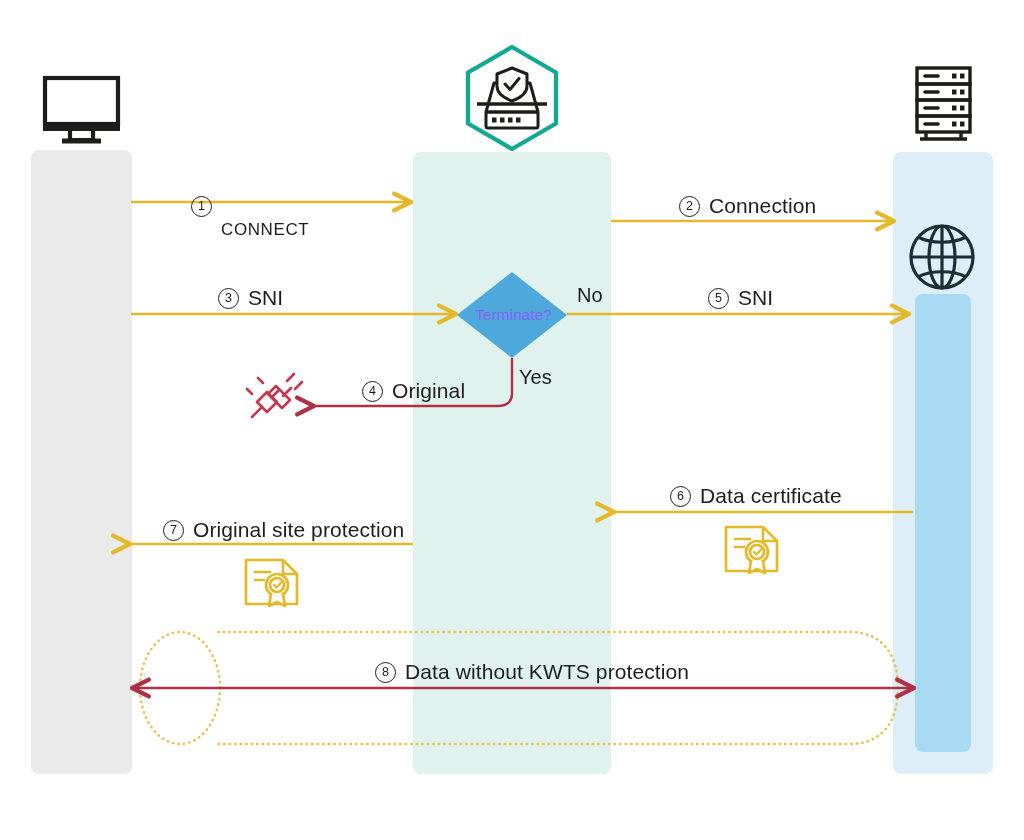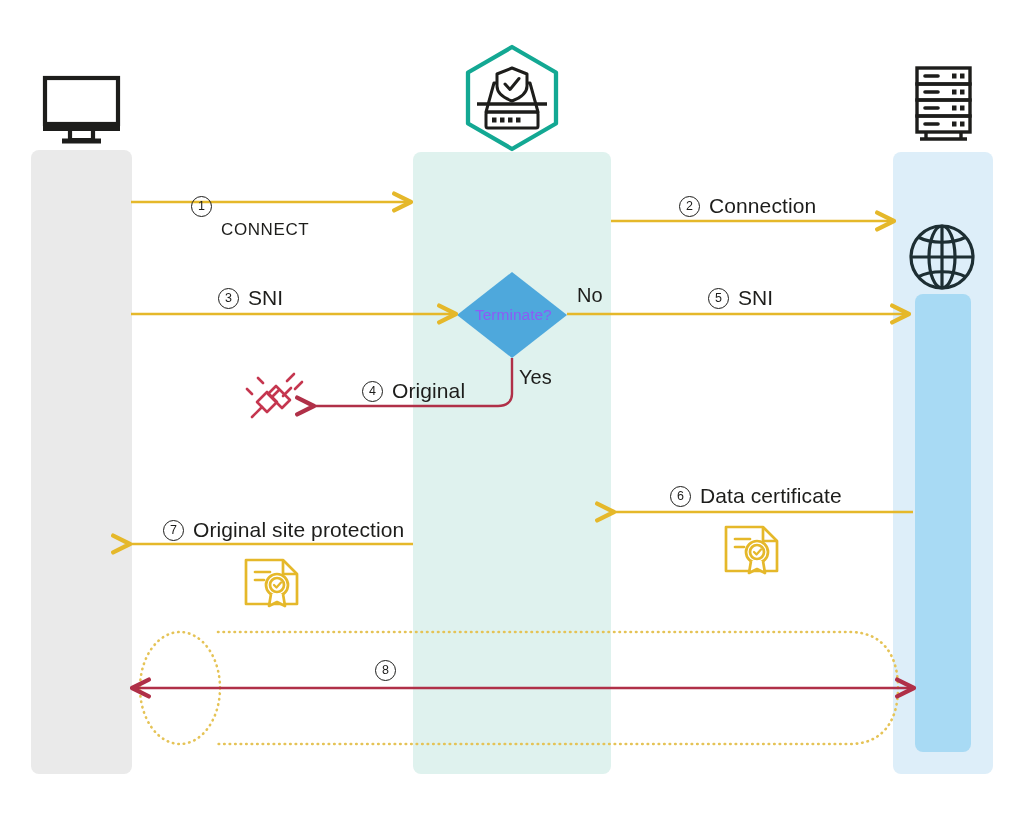--- a/index.html
+++ b/index.html
@@ -269,20 +269,21 @@
     <span class="txt">Data certificate</span>
   </div>
 
   <div class="step" id="s7" style="left:163px; top:518px;">
     <span class="badge">7</span>
     <span class="txt">Original site protection</span>
   </div>
 
   <div class="step" id="s8" style="left:375px; top:660px;">
     <span class="badge">8</span>
+    <span class="txt">Data without KWTS protection</span>
   </div>
 
   <div class="diamond-label" id="dl" style="left:475px; top:306px;">Terminate?</div>
 
   <div class="branch-label" id="bl-no" style="left:577px; top:284px;">No</div>
 
   <div class="branch-label" id="bl-yes" style="left:519px; top:366px;">Yes</div>
 
 </div>
 

